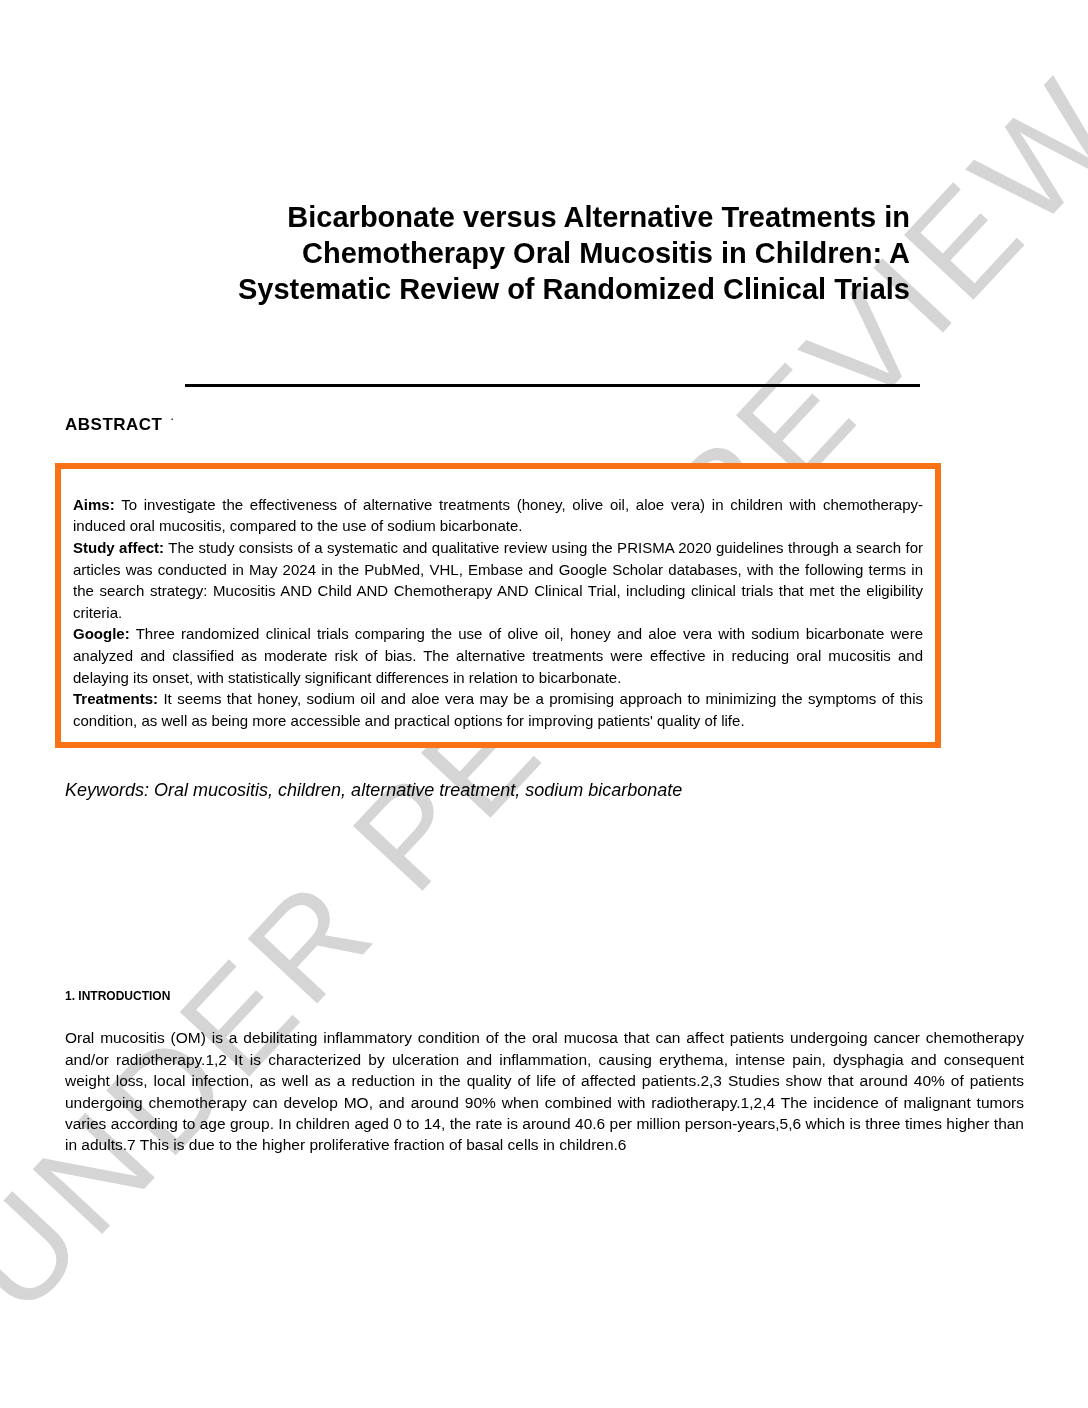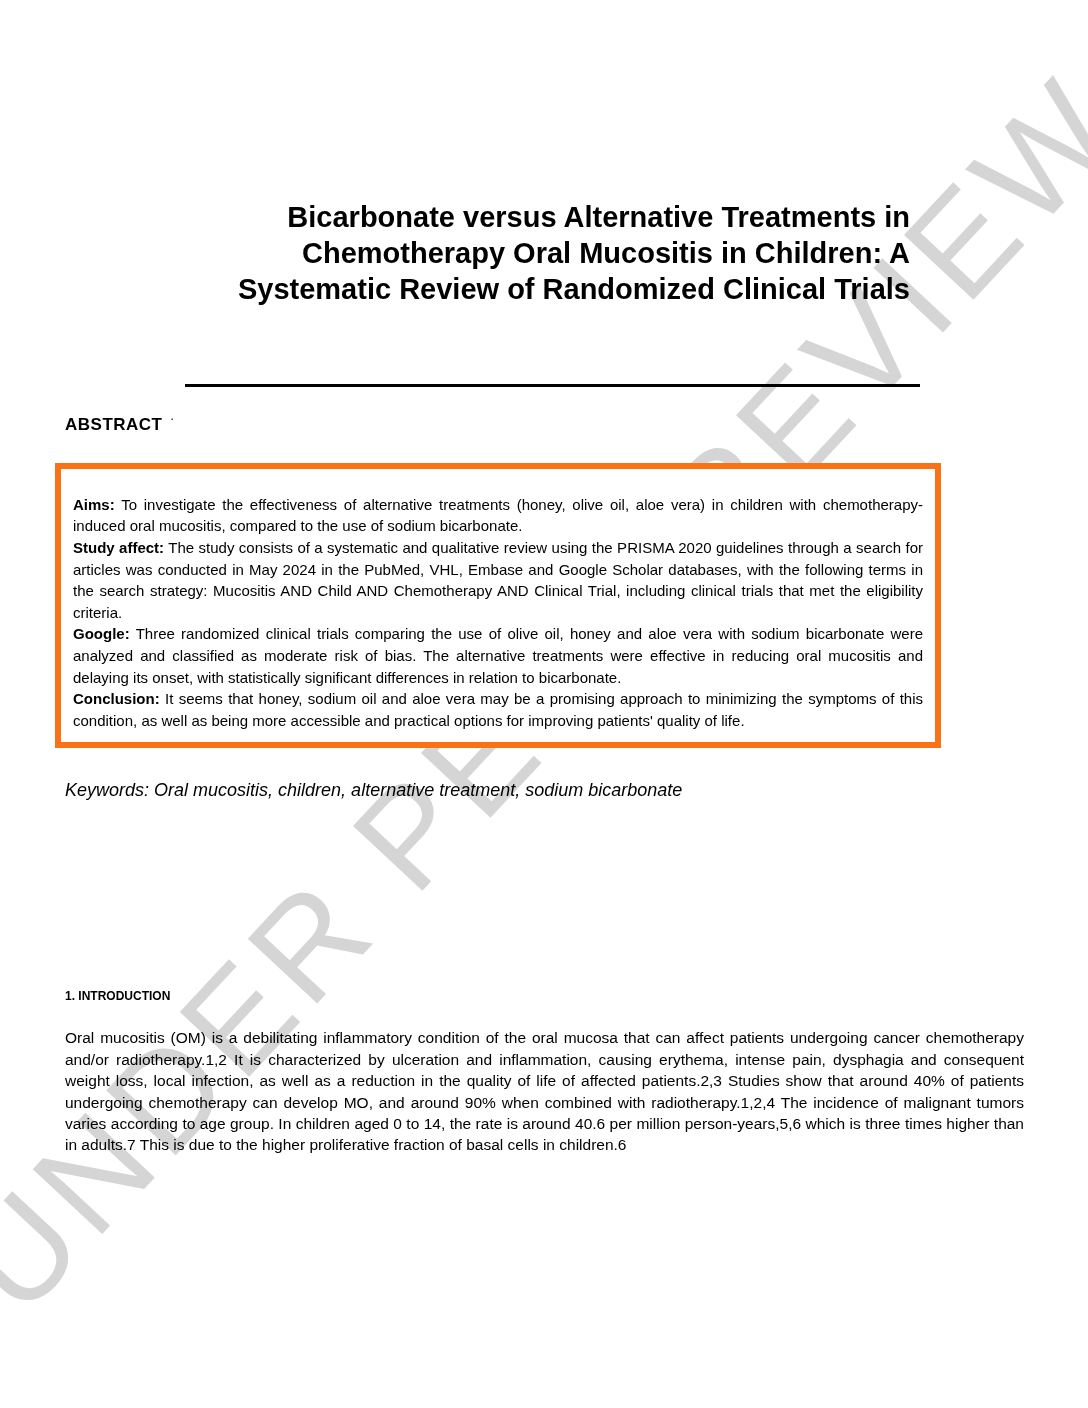--- a/index.html
+++ b/index.html
@@ -117,21 +117,21 @@
       </p>
       <p>
         <span class="label">Study affect:</span>
         <span>The study consists of a systematic and qualitative review using the PRISMA 2020 guidelines through a search for articles was conducted in May 2024 in the PubMed, VHL, Embase and Google Scholar databases, with the following terms in the search strategy: Mucositis AND Child AND Chemotherapy AND Clinical Trial, including clinical trials that met the eligibility criteria.</span>
       </p>
       <p>
         <span class="label">Google:</span>
         <span>Three randomized clinical trials comparing the use of olive oil, honey and aloe vera with sodium bicarbonate were analyzed and classified as moderate risk of bias. The alternative treatments were effective in reducing oral mucositis and delaying its onset, with statistically significant differences in relation to bicarbonate.</span>
       </p>
       <p>
-        <span class="label">Conclusion:</span>
+        <span class="label">Treatments:</span>
         <span>It seems that honey, sodium oil and aloe vera may be a promising approach to minimizing the symptoms of this condition, as well as being more accessible and practical options for improving patients' quality of life.</span>
       </p>
     </div>
 
     <p class="keywords">
       <span>Keywords:</span>
       <span>Oral mucositis, children, alternative treatment, sodium bicarbonate</span>
     </p>
 
     <h2 class="intro-heading">1. INTRODUCTION</h2>

